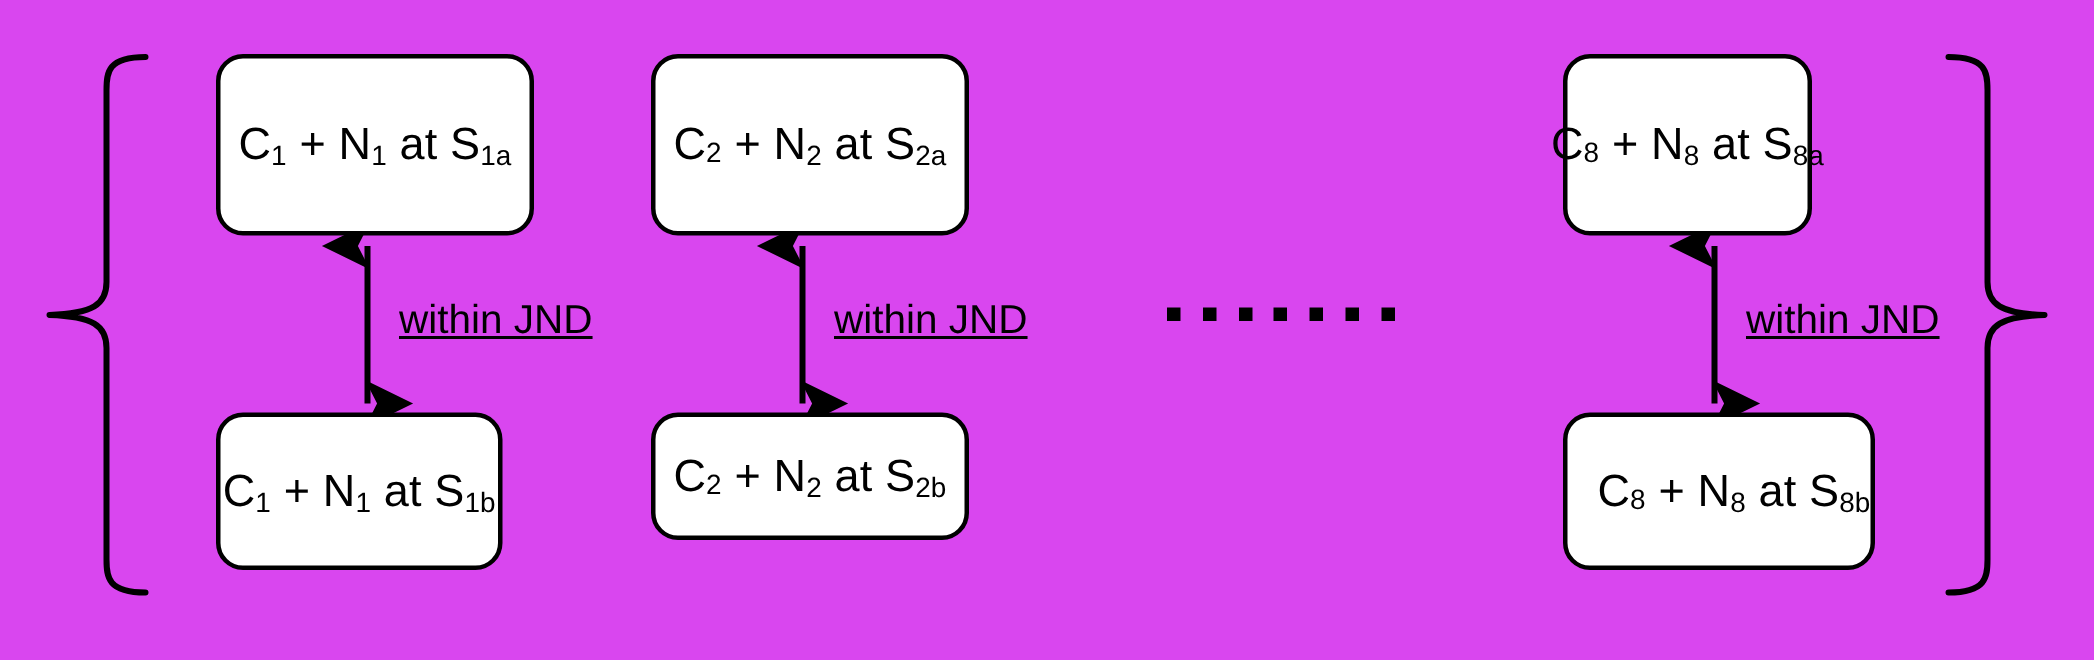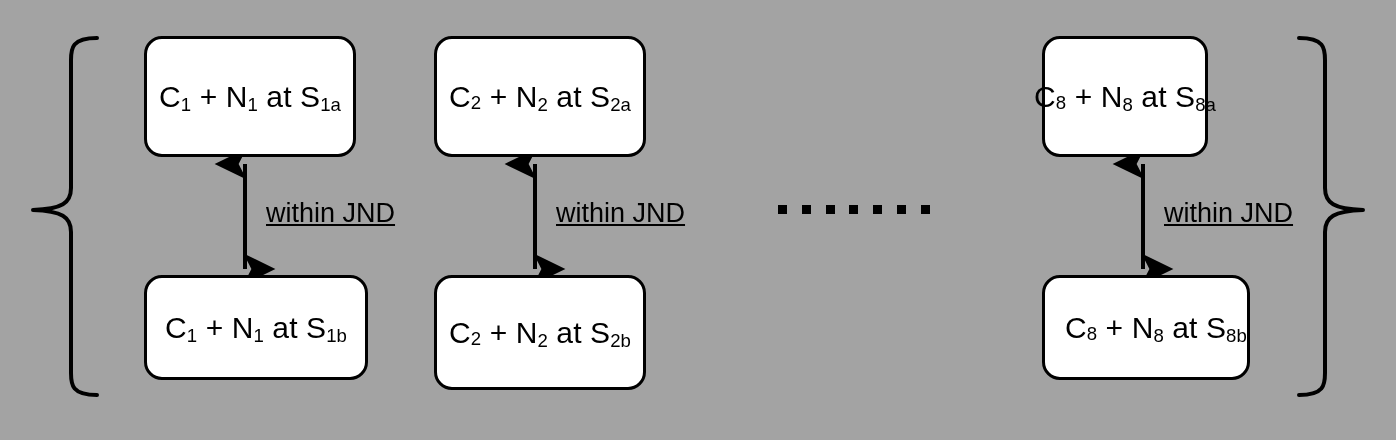--- a/index.html
+++ b/index.html
@@ -9,21 +9,21 @@
     background: #ffffff;
   }
   body {
     font-family: "Liberation Sans", sans-serif;
     color: #000000;
   }
   #diagram {
     position: relative;
     width: 1396px;
     height: 440px;
-    background: #a3a3a3;
+    background: #d946ef;
     overflow: hidden;
   }
   .svg-layer {
     position: absolute;
     left: 0;
     top: 0;
     width: 1396px;
     height: 440px;
   }
   
@@ -48,24 +48,24 @@
     line-height: 0;
     vertical-align: baseline;
     position: relative;
     bottom: -0.26em;
   }
   .node-label sub.shallow {
     bottom: -0.13em;
   }
   
   #node-1a { left: 144px; top: 36px;  width: 212px; height: 121px; }
-  #node-1b { left: 144px; top: 275px; width: 224px; height: 105px; }
+  #node-1b { left: 144px; top: 275px; width: 191px; height: 105px; }
   
   #node-2a { left: 434px; top: 36px;  width: 212px; height: 121px; }
-  #node-2b { left: 434px; top: 275px; width: 212px; height: 115px; }
+  #node-2b { left: 434px; top: 275px; width: 212px; height: 85px; }
   
   #node-8a { left: 1042px; top: 36px;  width: 166px; height: 121px; }
   #node-8b { left: 1042px; top: 275px; width: 208px; height: 105px; justify-content: flex-end; }
 
   
   .jnd-label {
     position: absolute;
     font-size: 27px;
     line-height: 1;
     white-space: nowrap;

